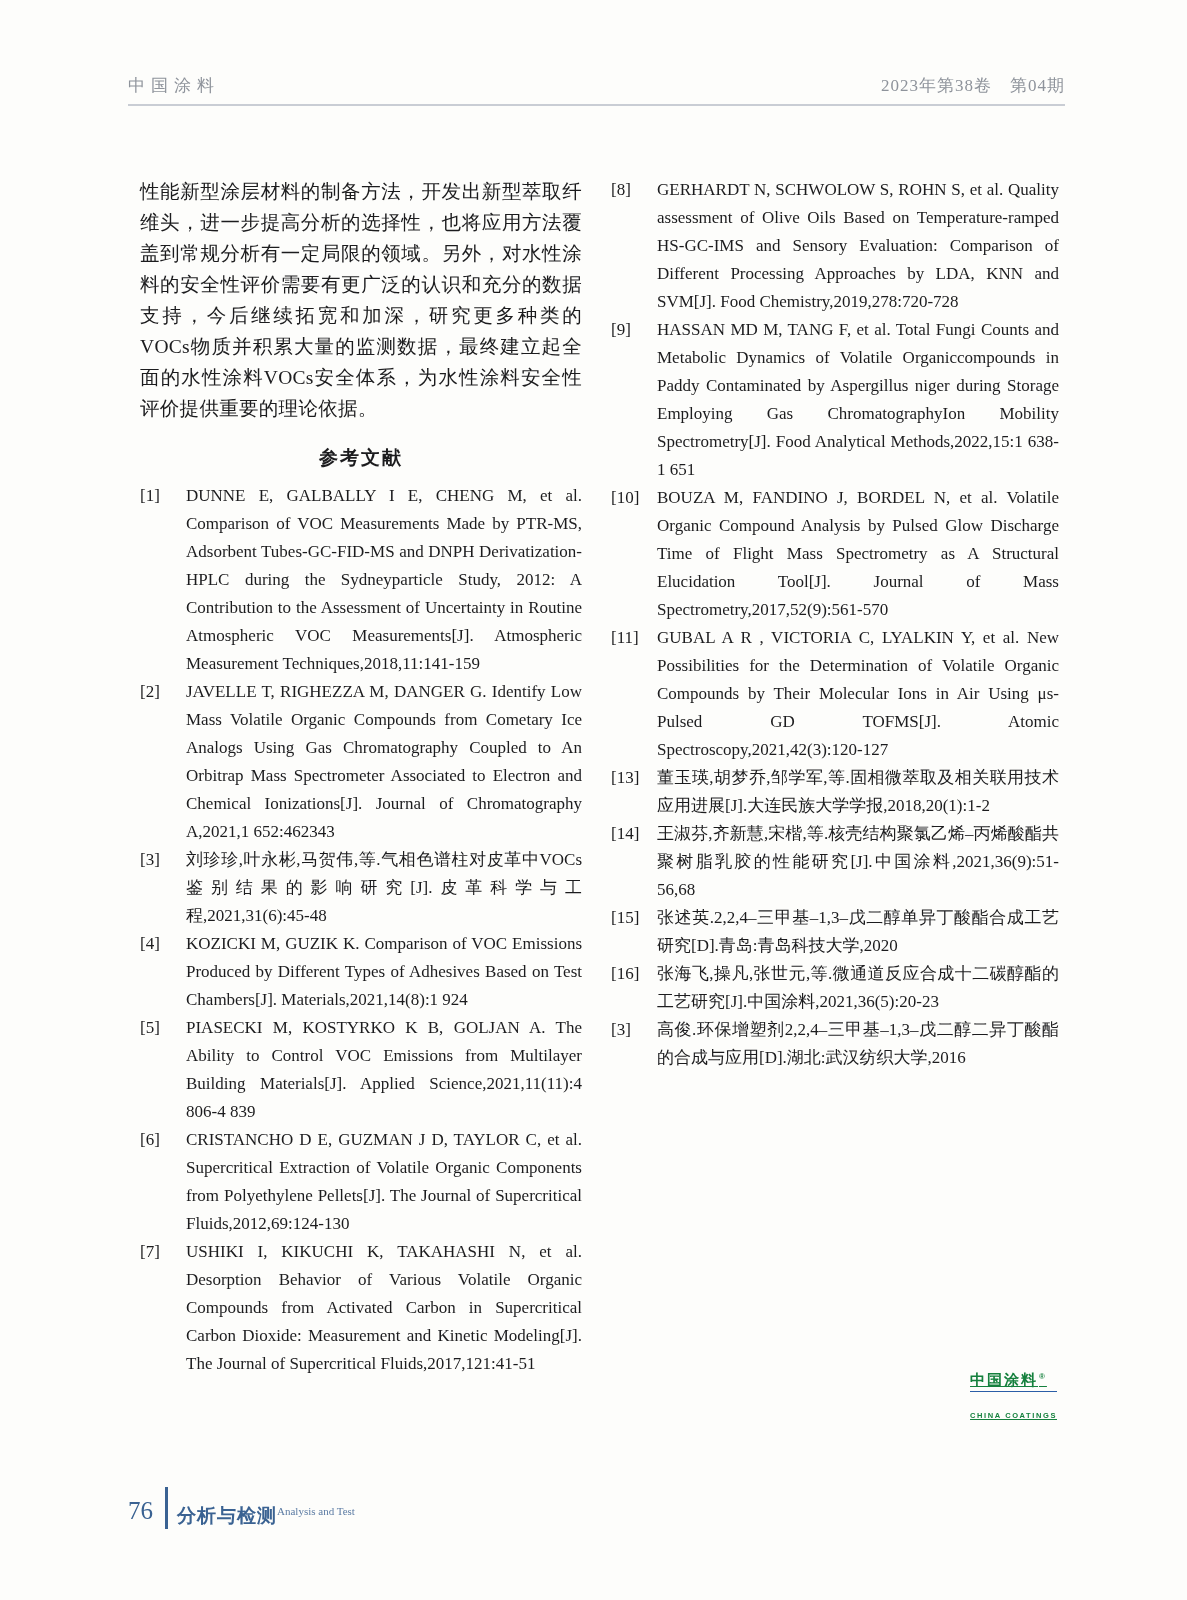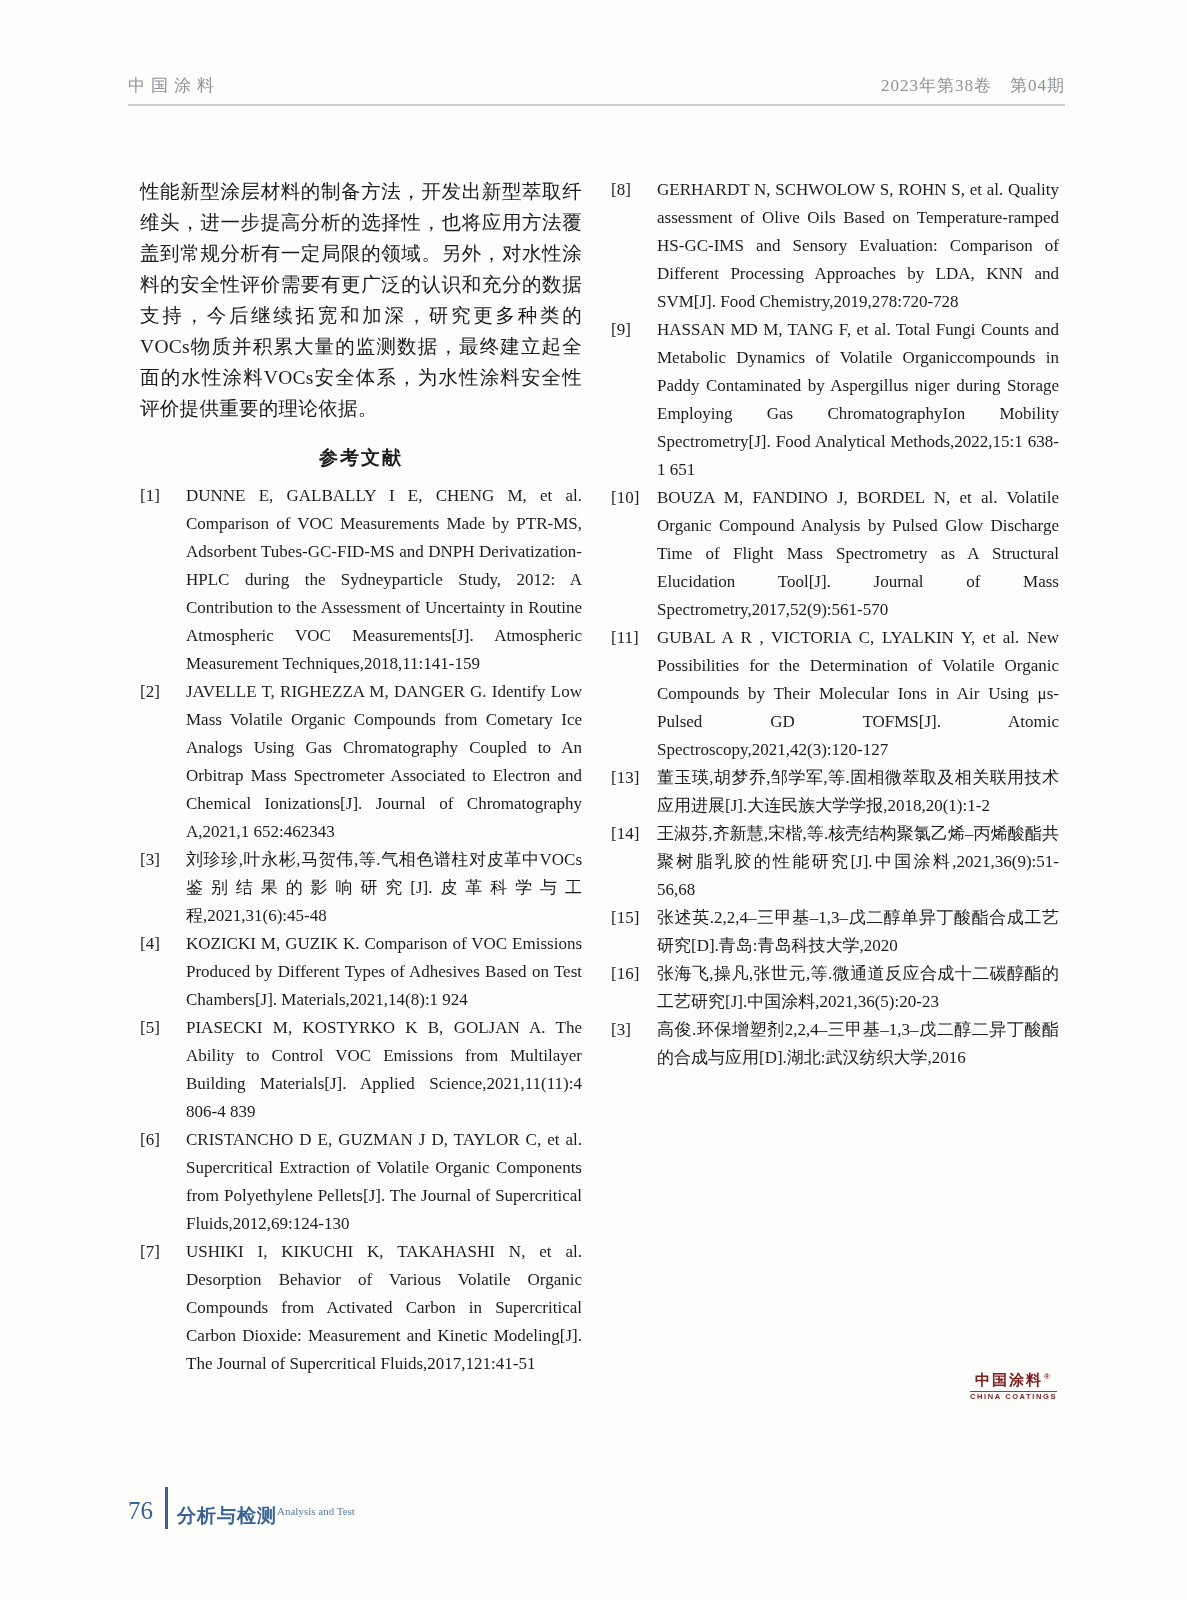--- a/index.html
+++ b/index.html
@@ -52,30 +52,31 @@
     line-height:28px;
     text-align:justify;
   }
   .ref-item{position:relative;padding-left:46px;}
   .ref-num{position:absolute;left:0;top:0;}
 
   
   .logo{
     position:absolute;
     top:1195px;right:2px;
-    text-align:center;
-    color:#7f1d1d;
+    text-align:left;
+    color:#15803d;
     font-family:"Liberation Sans","DejaVu Sans",sans-serif;
+    text-decoration:underline;
   }
   .logo-cn{font-size:15px;font-weight:bold;letter-spacing:2px;white-space:nowrap;}
   .logo-cn sup{font-size:8px;margin-left:1px;}
   .logo-en{
     font-size:7.5px;font-weight:bold;letter-spacing:1.6px;
     border-top:1px solid #2b5ea7;
-    padding-top:0;margin-top:1px;
+    padding-top:19px;margin-top:1px;
     white-space:nowrap;
   }
 
   
   .page-footer{
     position:absolute;left:128px;top:1487px;
     display:flex;align-items:flex-end;
     color:#3a6292;
   }
   .page-num{

